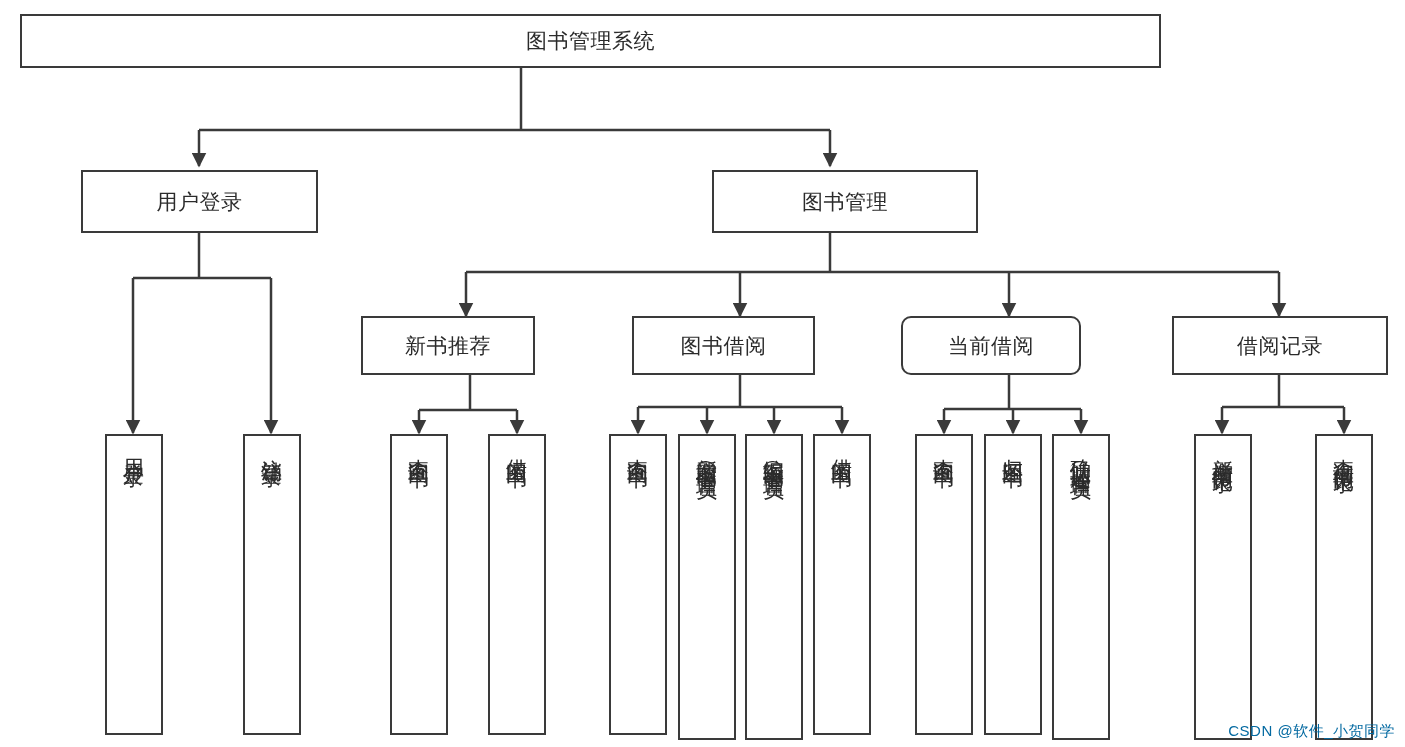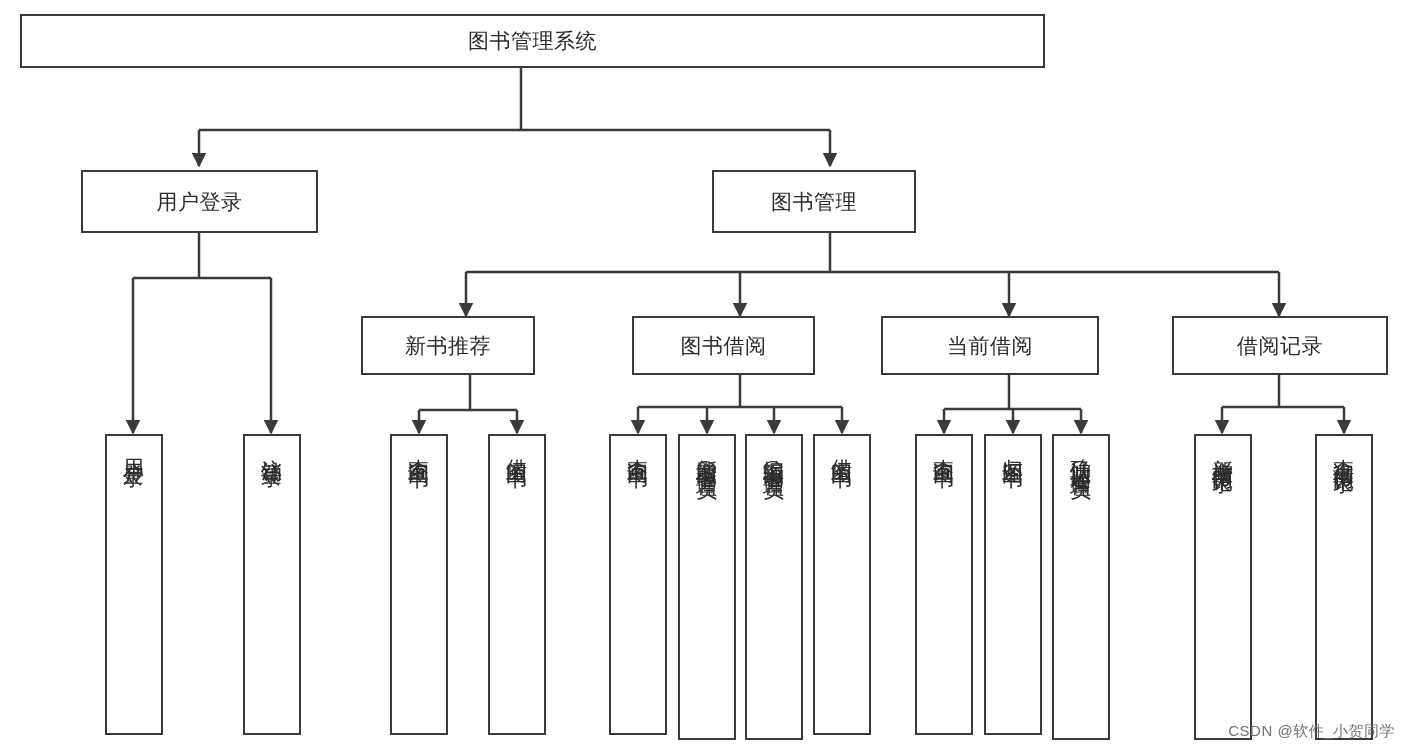--- a/index.html
+++ b/index.html
@@ -62,21 +62,21 @@
     font-size: 21px;
     line-height: 1.0;
     letter-spacing: 3px;
     white-space: nowrap;
   }
   #watermark {
     position: absolute;
     right: 10px;
     bottom: 6px;
     font-size: 15px;
-    color: #737373;
+    color: #0369a1;
     z-index: 5;
     white-space: nowrap;
     letter-spacing: 0.5px;
   }
 </style>
 </head>
 <body>
 
 <div id="canvas">
 
@@ -123,38 +123,38 @@
       <path d="M 1013 409 L 1013 433" marker-end="url(#arrow)"></path>
       <path d="M 1081 409 L 1081 433" marker-end="url(#arrow)"></path>
 
       <path d="M 1279 375 L 1279 407"></path>
       <path d="M 1222 407 L 1344 407"></path>
       <path d="M 1222 407 L 1222 433" marker-end="url(#arrow)"></path>
       <path d="M 1344 407 L 1344 433" marker-end="url(#arrow)"></path>
     </g>
   </svg>
 
-  <div class="node root" style="left:20px; top:14px; width:1025px; height:54px;">
+  <div class="node root" style="left:20px; top:14px; width:1141px; height:54px;">
     <span class="label">图书管理系统</span>
   </div>
 
   <div class="node h" style="left:81px; top:170px; width:237px; height:63px;">
     <span class="label">用户登录</span>
   </div>
-  <div class="node h" style="left:712px; top:170px; width:204px; height:63px;">
+  <div class="node h" style="left:712px; top:170px; width:266px; height:63px;">
     <span class="label">图书管理</span>
   </div>
 
   <div class="node h" style="left:361px; top:316px; width:174px; height:59px;">
     <span class="label">新书推荐</span>
   </div>
   <div class="node h" style="left:632px; top:316px; width:183px; height:59px;">
     <span class="label">图书借阅</span>
   </div>
-  <div class="node h" style="left:881px; top:316px; width:218px; height:59px;">
+  <div class="node h" style="left:901px; top:316px; width:180px; height:59px;border-radius:10px;">
     <span class="label">当前借阅</span>
   </div>
   <div class="node h" style="left:1172px; top:316px; width:216px; height:59px;">
     <span class="label">借阅记录</span>
   </div>
 
   <div class="node v" style="left:105px; top:434px; width:58px; height:301px;">
     <span class="label">用户登录</span>
   </div>
   <div class="node v" style="left:243px; top:434px; width:58px; height:301px;">

